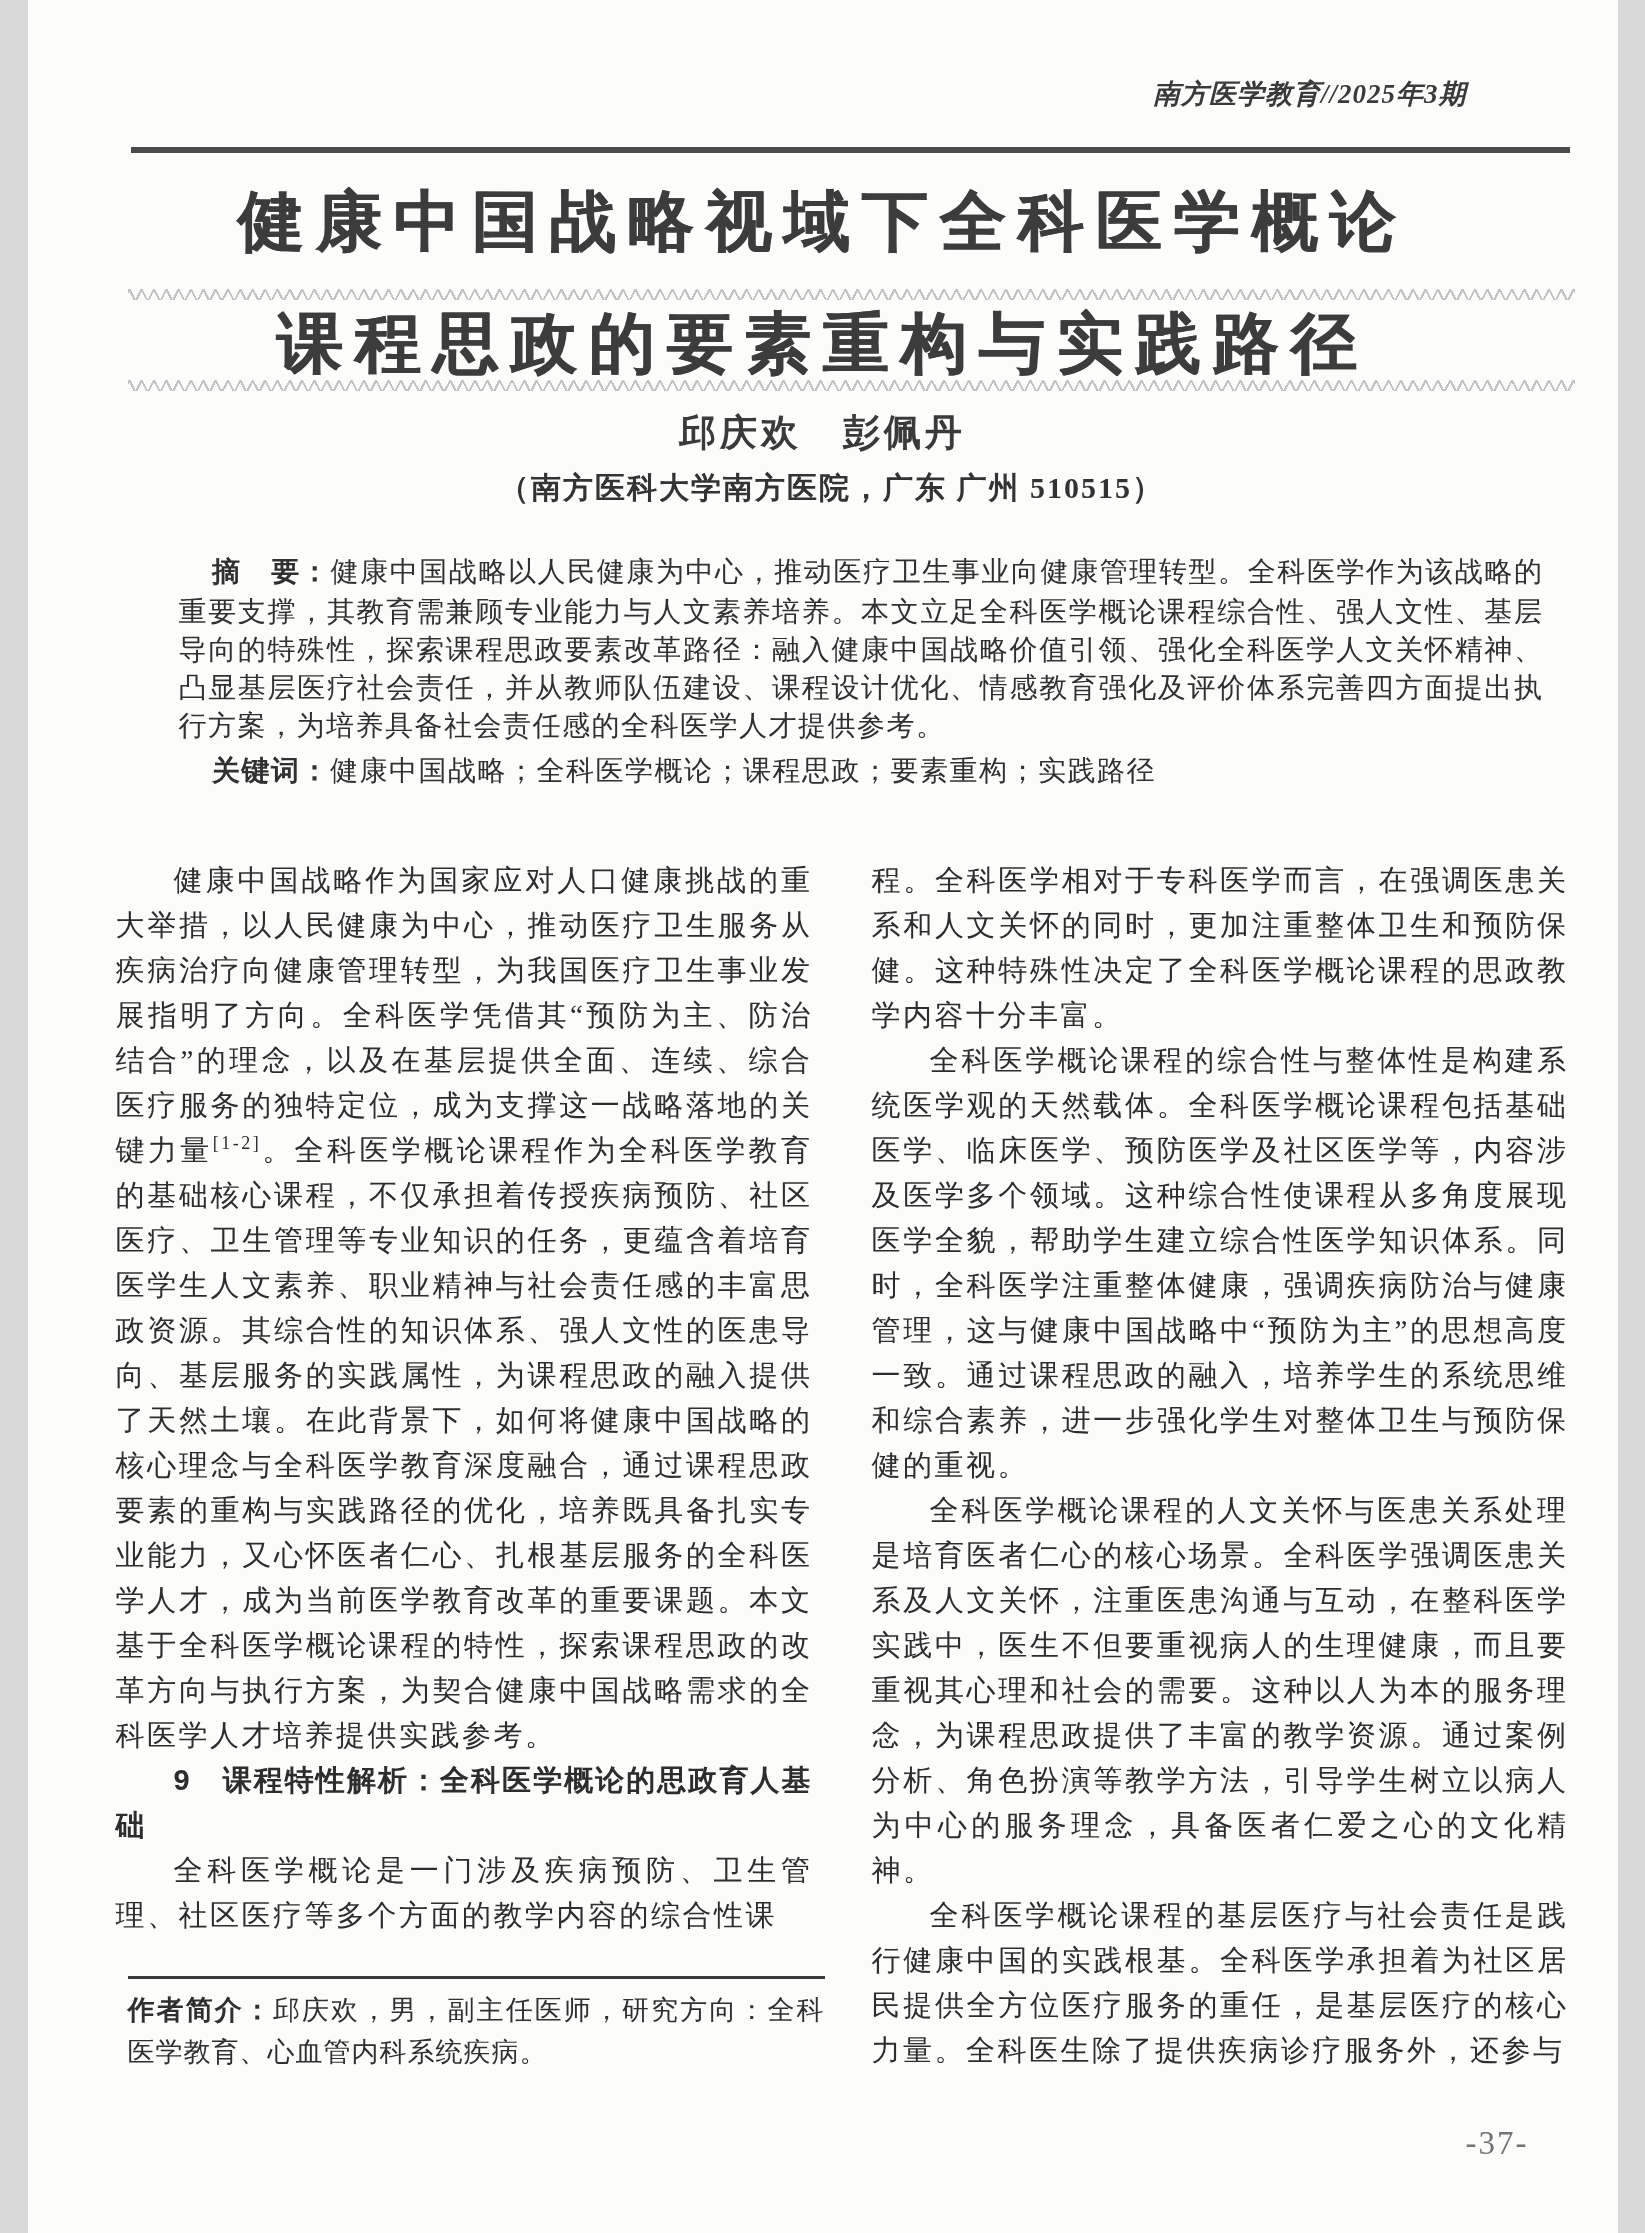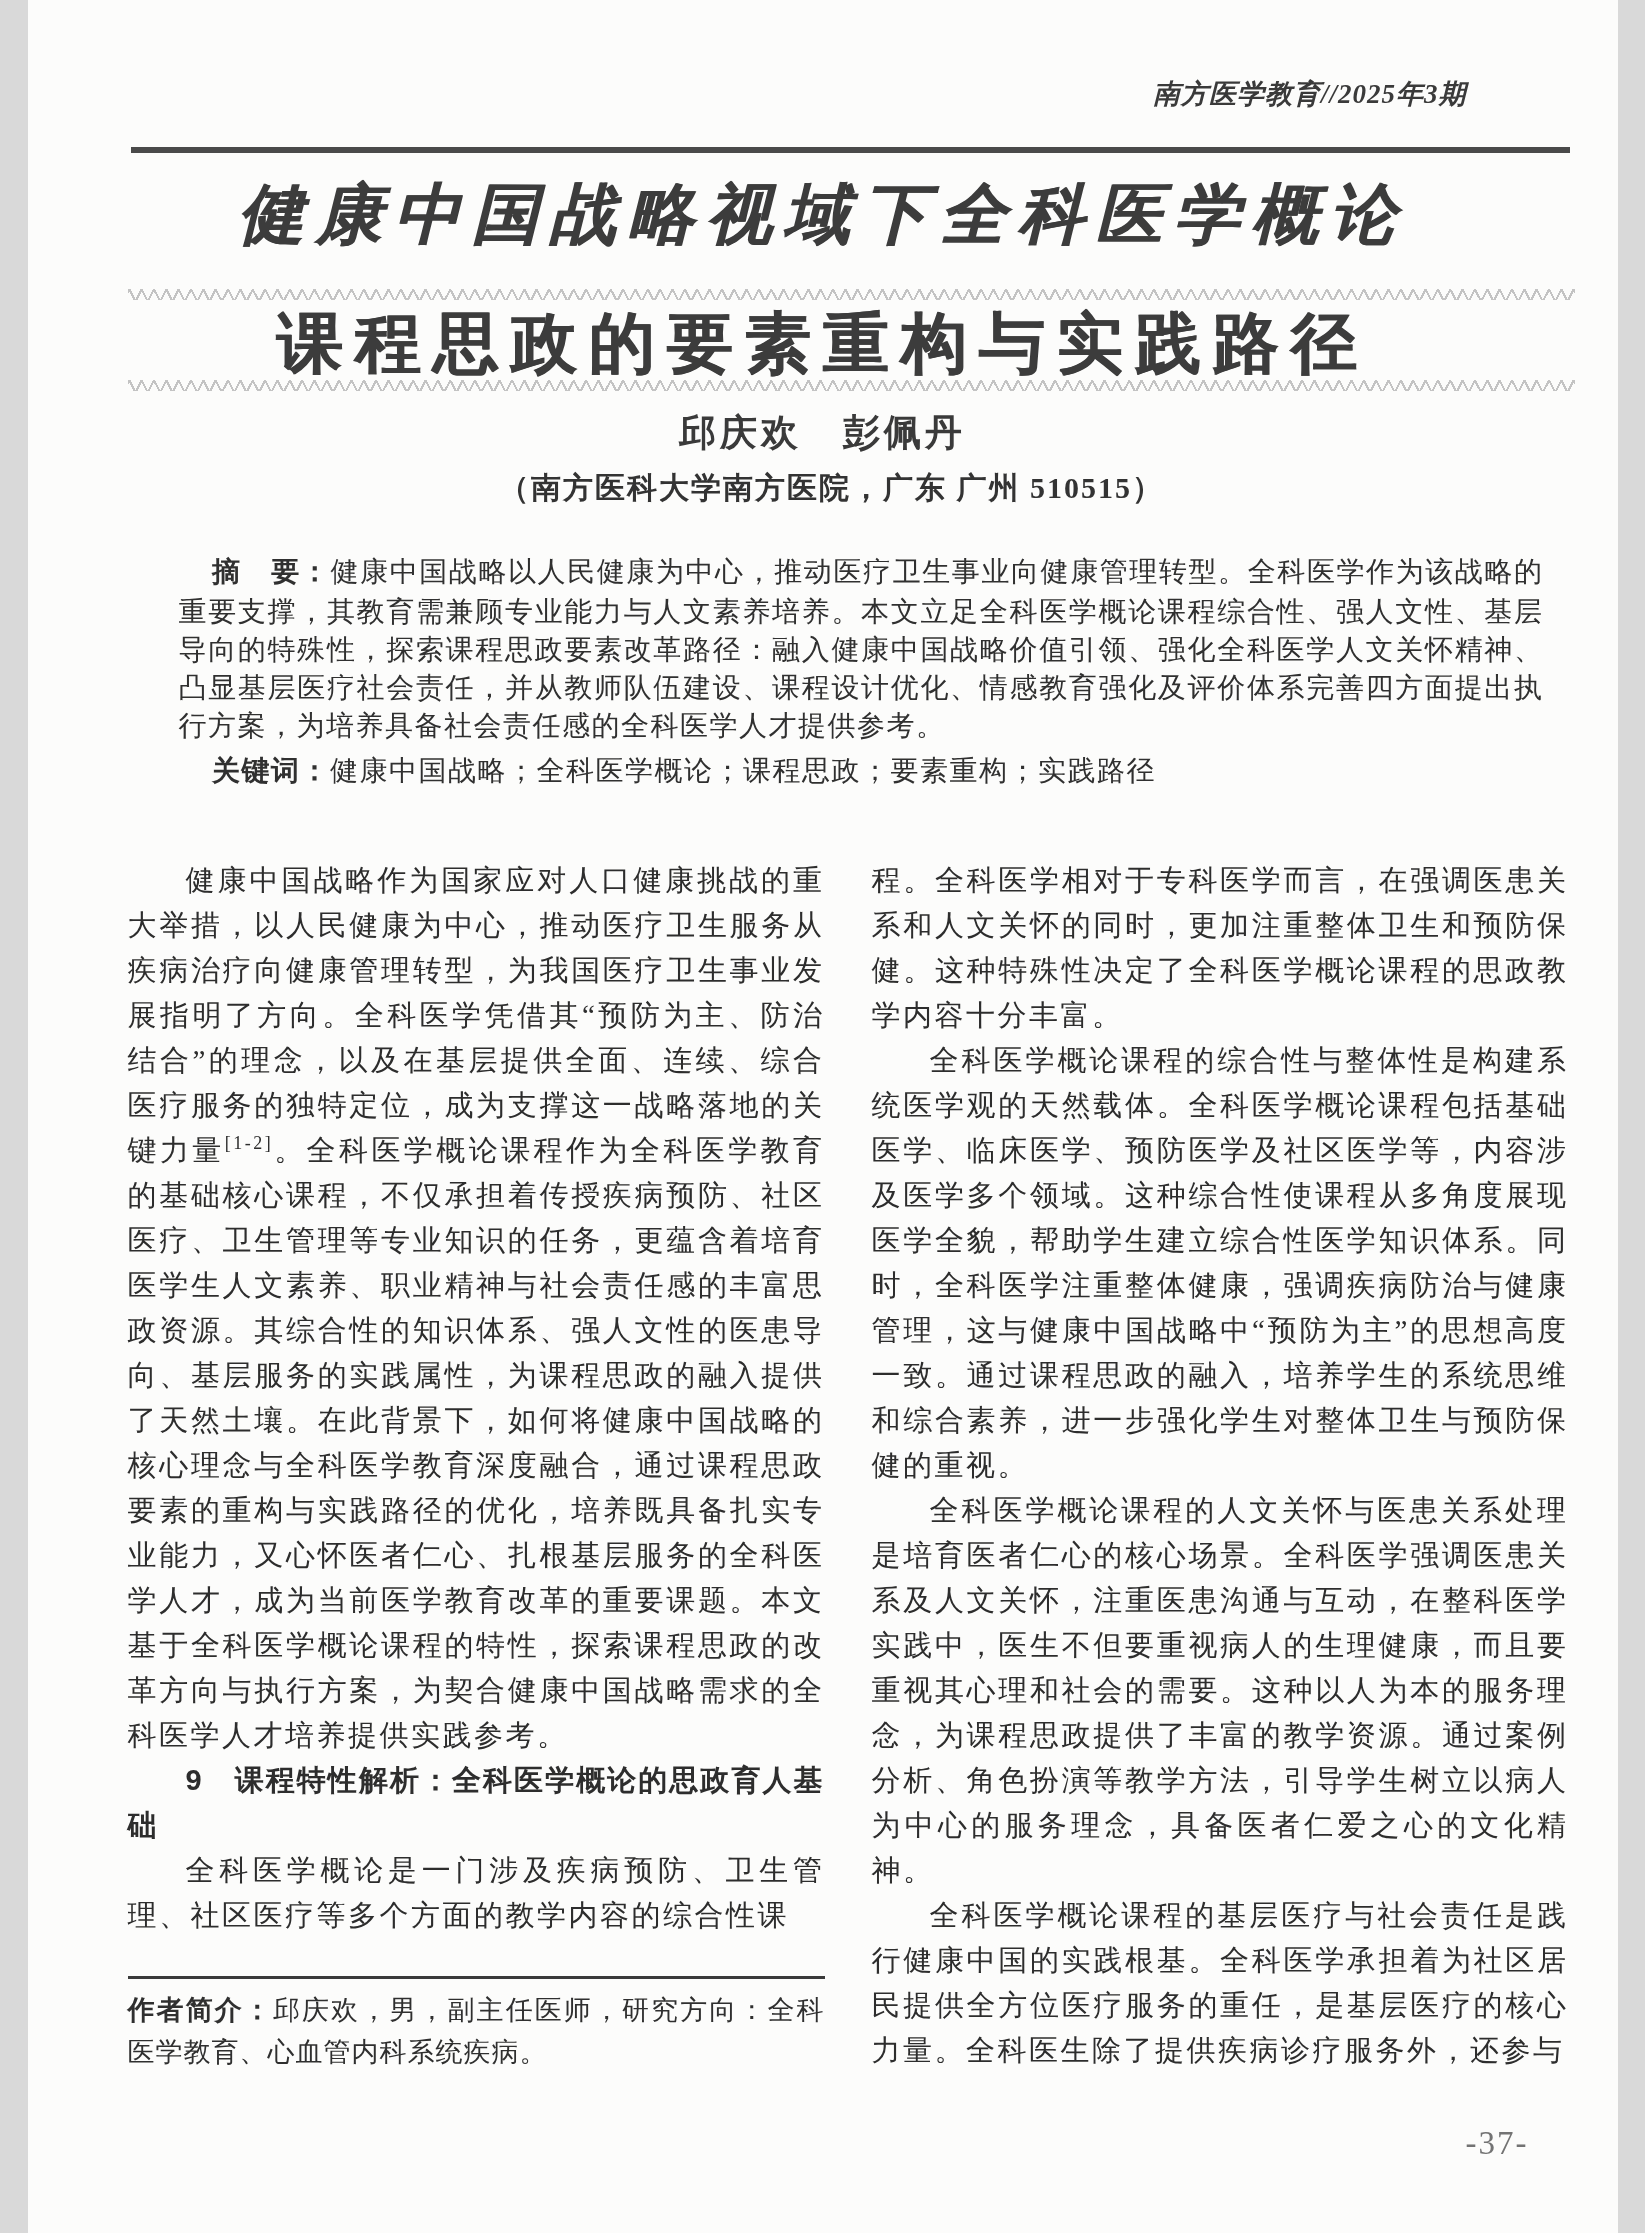--- a/index.html
+++ b/index.html
@@ -26,21 +26,21 @@
 
   
   .title-line {
     position:absolute; left:0; width:100%;
     text-align:center;
     font-size:66px; font-weight:900;
     letter-spacing:12px; color:#3c3c3c;
     font-family:"Liberation Serif","DejaVu Serif",serif;
     text-shadow:1px 0 0 #3c3c3c;
   }
-  .title-line1 { top:170px;font-style:italic; }
+  .title-line1 { top:177px; }
   .title-line2 { top:299px; }
   .deco-zigzag {
     position:absolute; left:100px; width:1447px; height:11px;
     background:
       repeating-linear-gradient(63deg,  transparent 0 5px, #c3c3c3 5px 7px, transparent 7px 11px),
       repeating-linear-gradient(-63deg, transparent 0 5px, #c3c3c3 5px 7px, transparent 7px 11px);
   }
   .deco-1 { top:289px; }
   .deco-2 { top:380px; }
 
@@ -63,21 +63,21 @@
   .abstract-block p { margin:0; text-indent:1.2em; }
   .abstract-block p.keywords { margin-top:7px; }
   .inline-label { font-weight:bold; font-family:Liberation Mono, monospace; }
 
   
   .col {
     position:absolute; top:858px; width:697px;
     font-size:29px; line-height:45px; letter-spacing:2.5px;
     text-align:justify; color:#2d2d2d;
   }
-  .col-left  { left:100px; }
+  .col-left  { left:88px; }
   .col-right { left:844px; }
   .col p { margin:0; }
   .col p.indent { text-indent:2em; }
   .col p.heading {
     text-indent:2em; font-weight:bold;
     font-family:"Liberation Sans","DejaVu Sans",sans-serif;
     letter-spacing:2px;
   }
   .col sup { font-size:0.62em; vertical-align:super; line-height:0; }
 

